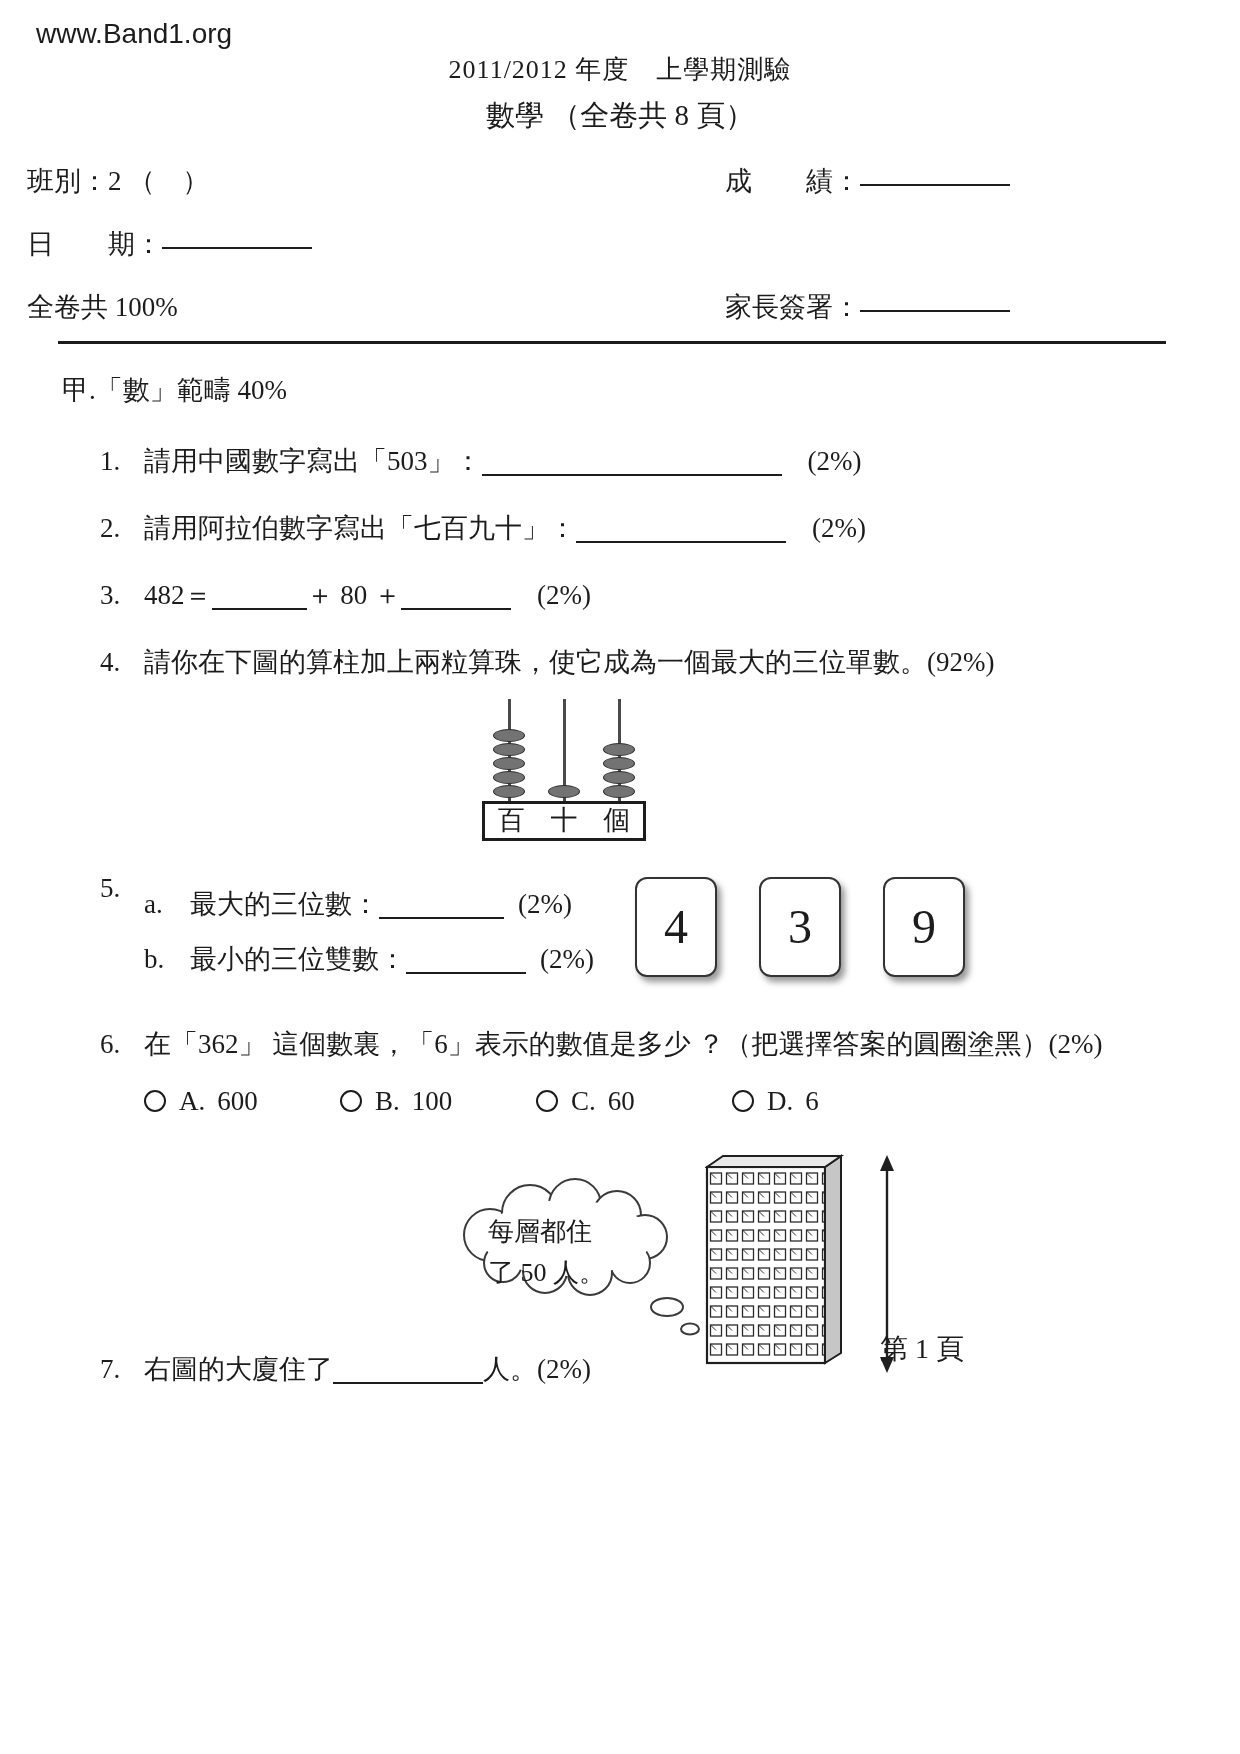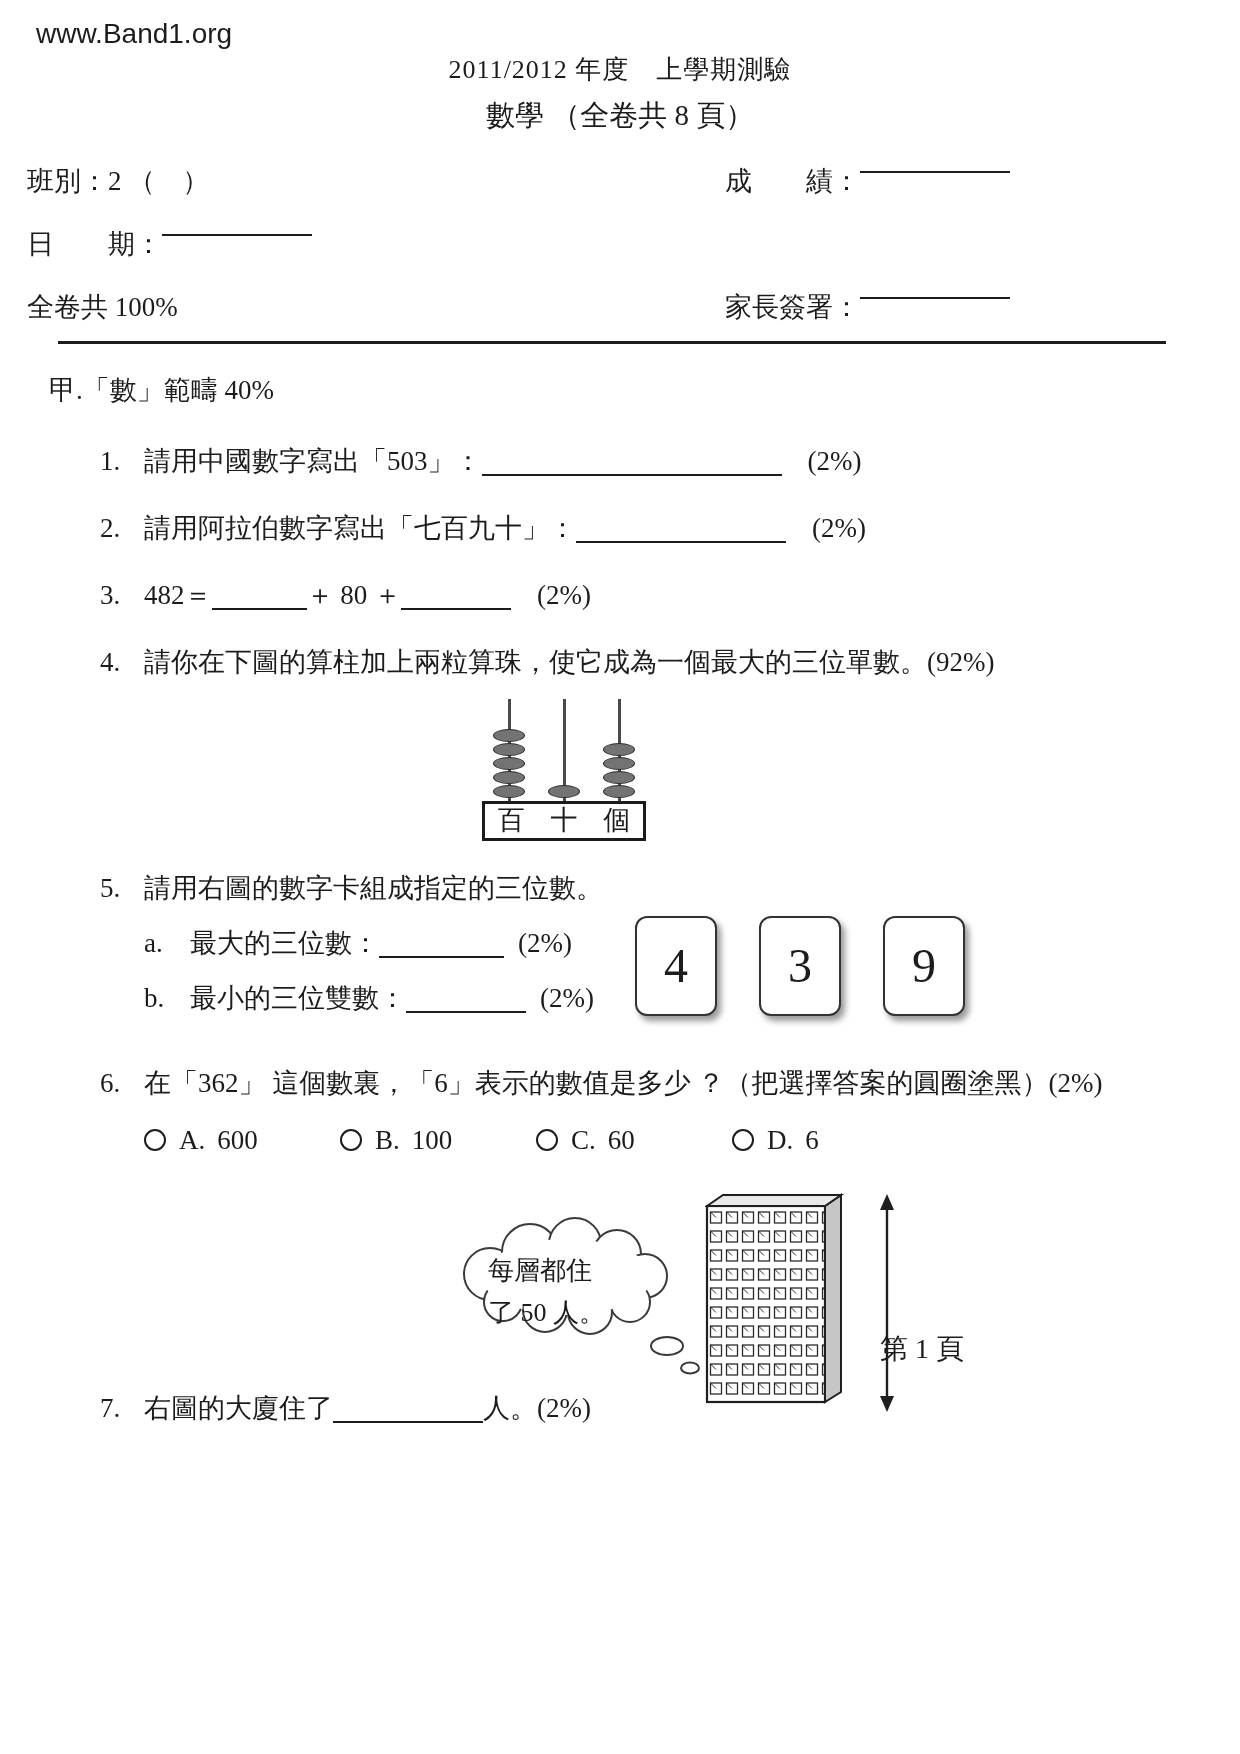--- a/index.html
+++ b/index.html
@@ -16,29 +16,29 @@
     font-family:"Liberation Sans","DejaVu Sans",sans-serif;
     font-size:28px;
   }
   .titles { text-align:center; padding-top:52px; }
   .title1 { font-size:26px; letter-spacing:1px; }
   .title2 { font-size:29px; margin-top:9px; }
 
   .header-block { margin:24px 80px 0 27px; }
   .hrow { display:flex; justify-content:space-between; align-items:baseline; margin-top:27px; }
   .hleft { display:flex; align-items:baseline; }
-  .hright { width:435px; display:flex; align-items:flex-start; }
+  .hright { width:435px; display:flex; align-items:center; }
 
   .blank { display:inline-block; border-bottom:2px solid #1c1c1c; height:8px; vertical-align:-6px; }
   .w95{width:95px} .w110{width:110px} .w120{width:120px} .w125{width:125px}
   .w150{width:150px} .w210{width:210px} .w300{width:300px}
 
   .rule { margin:16px 74px 0 58px; border-bottom:3px solid #1c1c1c; }
 
-  .section-heading { margin:28px 0 0 49px; }
+  .section-heading { margin:28px 0 0 62px; }
 
   .q { display:flex; margin:28px 80px 0 100px; line-height:1.45; }
   .qnum { width:44px; flex:none; }
   .qbody { flex:1; }
   .marks { margin-left:26px; white-space:nowrap; }
 
   
   .abacus { position:relative; width:180px; height:142px; margin:16px 0 4px 330px; }
   .rod { position:absolute; top:0; bottom:40px; width:3px; background:#4a4a4a; }
   .rod1{left:34px} .rod2{left:89px} .rod3{left:144px}
@@ -167,21 +167,20 @@
         <span>十</span>
         <span>個</span>
       </div>
     </div>
   </span>
 </div>
 
 <div class="q" style="margin-top:24px">
   <span class="qnum">5.</span>
   <span class="qbody">
-    <span>請用右圖的數字卡組成指定的三位數。</span>
     <div class="q5-sub">
       <div class="subq">
         <span class="sub-label">a.</span>
         <span>
           <span>最大的三位數：</span><span class="blank w125"></span><span class="marks" style="margin-left:14px">(2%)</span>
         </span>
       </div>
       <div class="subq">
         <span class="sub-label">b.</span>
         <span>

